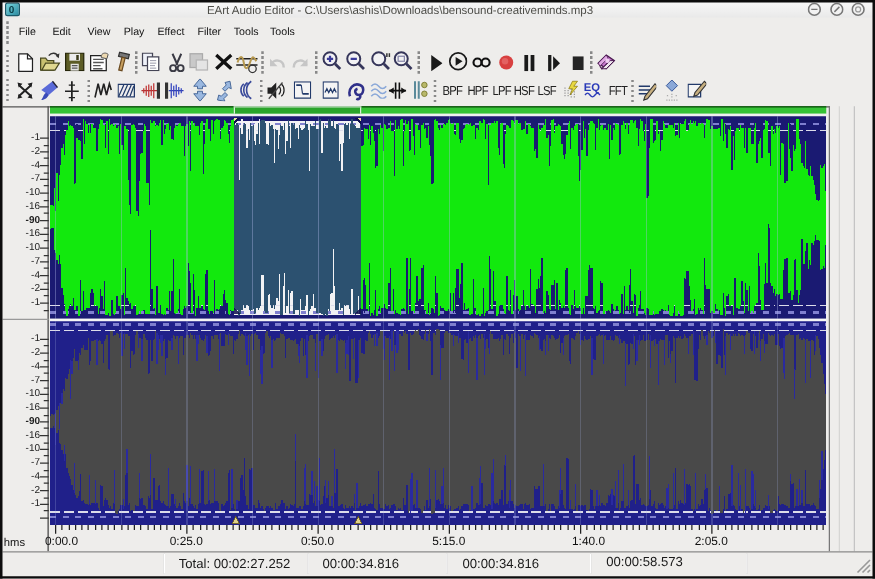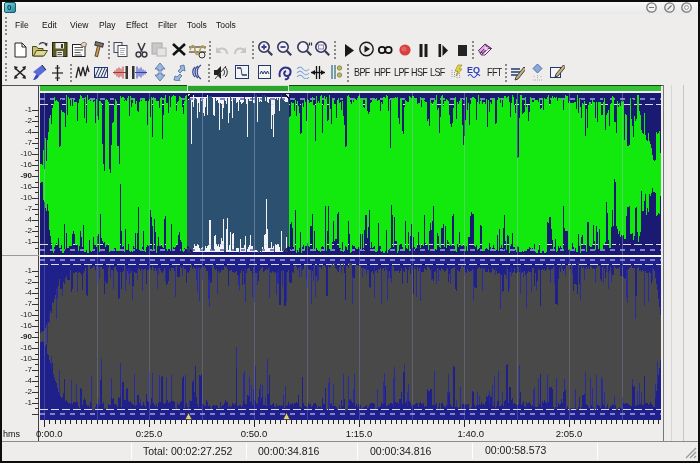--- a/index.html
+++ b/index.html
@@ -1,20 +1,21 @@
 <!DOCTYPE html>
 <html><head><meta charset="utf-8"><style>
 *{margin:0;padding:0;box-sizing:border-box;-webkit-font-smoothing:antialiased}
 body{width:700px;height:463px;overflow:hidden;font-family:"Liberation Sans",sans-serif}
 #win{position:relative;width:700px;height:463px;background:#eeedeb}
 </style></head><body>
 <div id="win">
 <div style="position:absolute;left:0;top:0;width:700px;height:14px;background:linear-gradient(#fafafa,#e9e9e9)"></div>
     <div style="position:absolute;left:4px;top:2px;width:12px;height:11px;background:linear-gradient(135deg,#7ad8e0,#2a8aa0);border:1px solid #1a5a6a;border-radius:2px;box-sizing:border-box"></div>
     <div style="position:absolute;left:7px;top:3px;font-size:8px;color:#083a44;font-weight:bold">0</div>
+    <div style="position:absolute;left:0px;top:3px;width:640px;text-align:center;font-size:9.2px;color:#4d4d48">EArt Audio Editor - C:\Users\ashis\Downloads\bensound-creativeminds.mp3</div>
     <svg style="position:absolute;left:646px;top:1.5px" width="11" height="11">
       <circle cx="5.5" cy="5.5" r="4.7" fill="#f2f2f2" stroke="#787878" stroke-width="1.3"></circle>
     </svg>
     <svg style="position:absolute;left:663.5px;top:1.5px" width="11" height="11">
       <circle cx="5.5" cy="5.5" r="4.7" fill="#f2f2f2" stroke="#787878" stroke-width="1.3"></circle>
     </svg>
     <svg style="position:absolute;left:681px;top:1.5px" width="11" height="11">
       <circle cx="5.5" cy="5.5" r="4.7" fill="#f2f2f2" stroke="#787878" stroke-width="1.3"></circle>
     </svg>
     <div style="position:absolute;left:649px;top:6.5px;width:5px;height:1.4px;background:#777"></div>
@@ -508,21 +509,21 @@
     <div style="position:absolute;left:626.8px;top:420px;width:1px;height:4px;background:#222"></div>
     <div style="position:absolute;left:632.0px;top:420px;width:1px;height:4px;background:#222"></div>
     <div style="position:absolute;left:637.2px;top:420px;width:1px;height:4px;background:#222"></div>
     <div style="position:absolute;left:642.5px;top:420px;width:1px;height:4px;background:#222"></div>
     <div style="position:absolute;left:647.8px;top:420px;width:1px;height:4px;background:#222"></div>
     <div style="position:absolute;left:653.0px;top:420px;width:1px;height:4px;background:#222"></div>
     <div style="position:absolute;left:658.2px;top:420px;width:1px;height:4px;background:#222"></div>
     <div style="position:absolute;left:36px;top:428px;font-size:9.5px;color:#111">0:00.0</div>
     <div style="position:absolute;left:129px;top:428px;width:40px;text-align:center;font-size:9.5px;color:#111">0:25.0</div>
     <div style="position:absolute;left:234px;top:428px;width:40px;text-align:center;font-size:9.5px;color:#111">0:50.0</div>
-    <div style="position:absolute;left:339px;top:428px;width:40px;text-align:center;font-size:9.5px;color:#111">1:15.0</div>
+    <div style="position:absolute;left:339px;top:428px;width:40px;text-align:center;font-size:9.5px;color:#111">5:15.0</div>
     <div style="position:absolute;left:444px;top:428px;width:40px;text-align:right;font-size:9.5px;color:#111">1:40.0</div>
     <div style="position:absolute;left:549px;top:428px;width:40px;text-align:center;font-size:9.5px;color:#111">2:05.0</div>
     <div style="position:absolute;left:3px;top:429px;font-size:9px;color:#111">hms</div>
 <div style="position:absolute;left:2px;top:441px;width:696px;height:1px;background:#8a8a8a"></div>
     <div style="position:absolute;left:131px;top:443px;width:1px;height:16px;background:#aaa;border-right:1px solid #fff"></div>
     <div style="position:absolute;left:246px;top:443px;width:1px;height:16px;background:#aaa;border-right:1px solid #fff"></div>
     <div style="position:absolute;left:357px;top:443px;width:1px;height:16px;background:#aaa;border-right:1px solid #fff"></div>
     <div style="position:absolute;left:472px;top:443px;width:1px;height:16px;background:#aaa;border-right:1px solid #fff"></div>
     <div style="position:absolute;left:597px;top:443px;width:1px;height:16px;background:#aaa;border-right:1px solid #fff"></div>
     <div style="position:absolute;left:143px;top:445px;font-size:10.5px;color:#1a1a1a">Total: 00:02:27.252</div>

